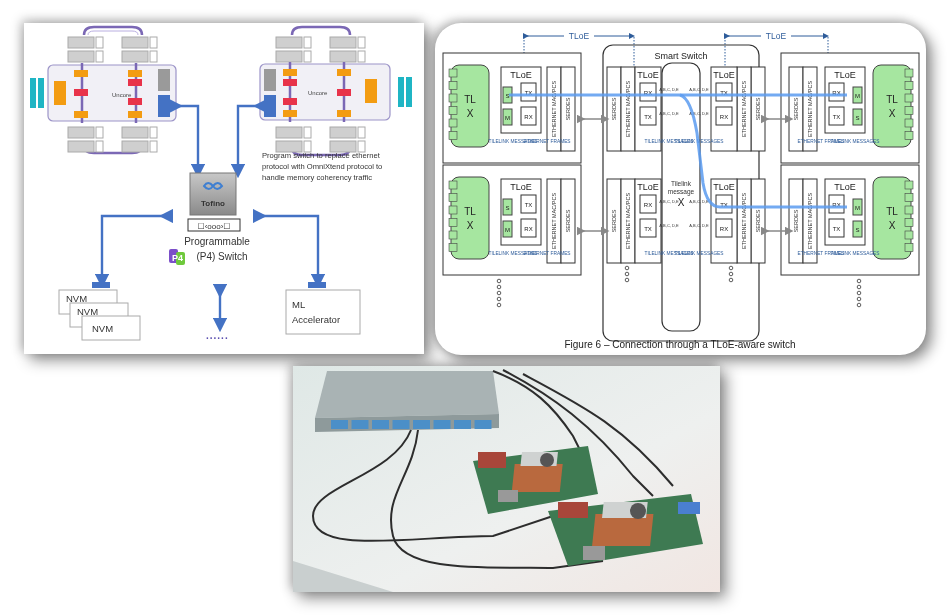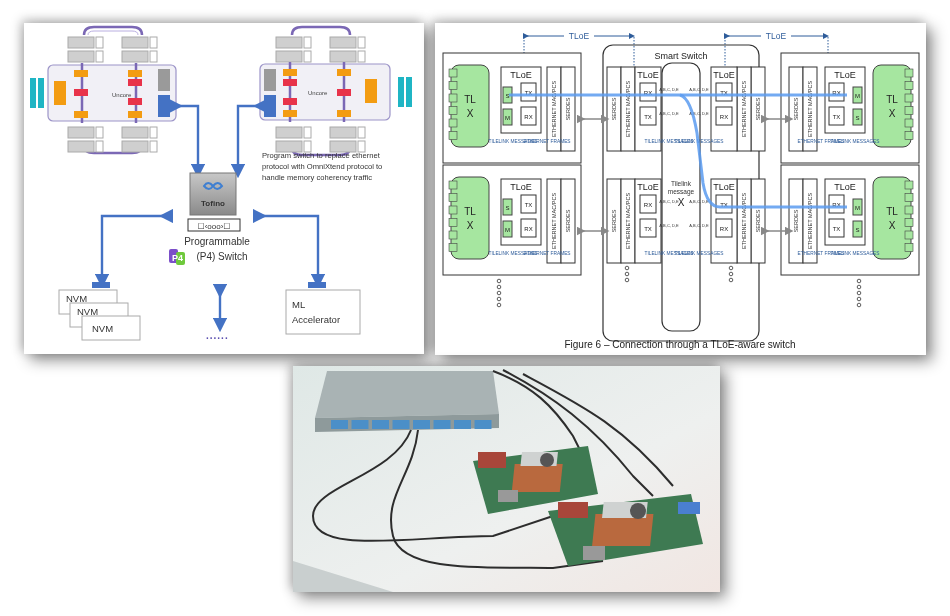--- a/index.html
+++ b/index.html
@@ -1,19 +1,19 @@
 <!DOCTYPE html>
 <html><head>
 <meta charset="utf-8">
 <style>
   html,body{margin:0;padding:0;background:#ffffff;}
   body{width:950px;height:616px;position:relative;overflow:hidden;font-family:"Liberation Sans",sans-serif;}
   .panel{position:absolute;background:#fff;box-shadow:6px 6px 14px rgba(0,0,0,0.45), -3px -3px 10px rgba(0,0,0,0.25);}
   #left-panel{left:24px;top:23px;width:400px;height:331px;}
-  #right-panel{left:435px;top:23px;width:491px;height:332px;}
+  #right-panel{left:435px;top:23px;width:491px;height:332px;border-radius:26px;}
   #photo-panel{left:293px;top:366px;width:427px;height:226px;overflow:hidden;}
   svg text{font-family:"Liberation Sans",sans-serif;}
 </style>
 </head>
 <body>
 
 <div class="panel" id="left-panel">
   <svg width="400" height="331" viewBox="0 0 400 331">
     <defs>
       <marker id="arrB" markerWidth="6" markerHeight="6" refX="3" refY="3" orient="auto">

